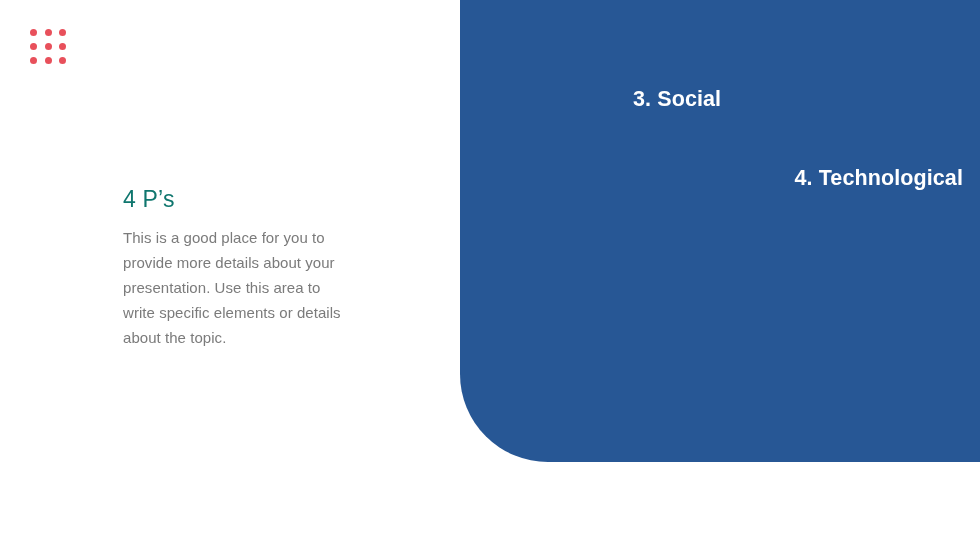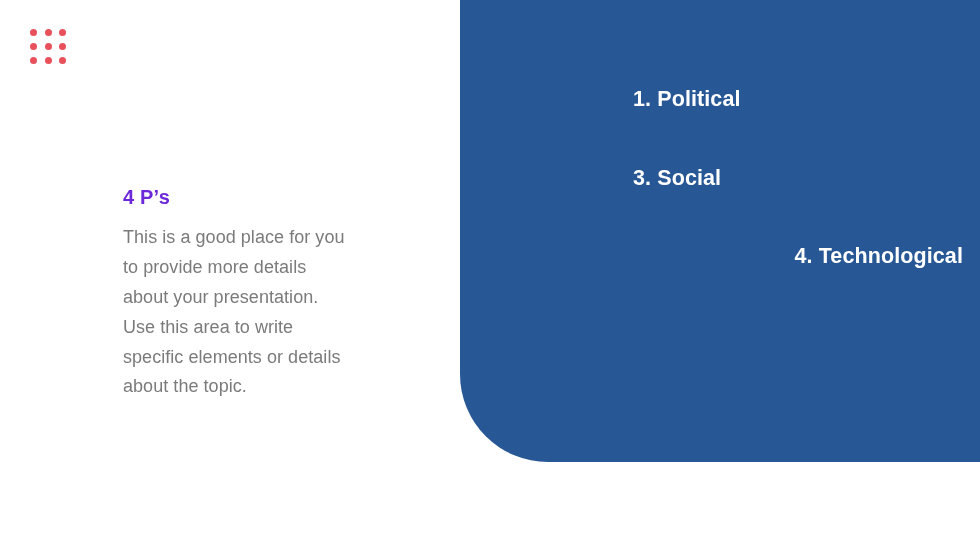--- a/index.html
+++ b/index.html
@@ -70,30 +70,30 @@
   }
 
   
   #left-content {
     position: absolute;
     left: 123px;
     top: 186px;
     width: 232px;
   }
   #page-title {
-    color: #6d28d9;
-    font-size: 20px;
-    font-weight: bold;
+    color: #0f766e;
+    font-size: 23px;
+    font-weight: normal;
     letter-spacing: 0.2px;
     margin: 0 0 14px 0;
     line-height: 1.15;
   }
   #body-paragraph {
     color: #7b7b7b;
-    font-size: 18px;
+    font-size: 15px;
     line-height: 1.66;
     margin: 0;
     letter-spacing: 0.05px;
   }
 </style>
 </head>
 <body>
 
 <div id="slide">
 
@@ -104,21 +104,20 @@
     <span class="dot"></span>
     <span class="dot"></span>
     <span class="dot"></span>
     <span class="dot"></span>
     <span class="dot"></span>
     <span class="dot"></span>
   </div>
 
   <div id="blue-panel">
     <div id="list">
-      <div class="list-item">1. Political</div>
       <div class="list-item">3. Social</div>
       <div class="list-item">4. Technological</div>
     </div>
   </div>
 
   <div id="left-content">
     <h1 id="page-title">4 P’s</h1>
     <p id="body-paragraph">This is a good place for you to provide more details about your presentation. Use this area to write specific elements or details about the topic.</p>
   </div>
 

